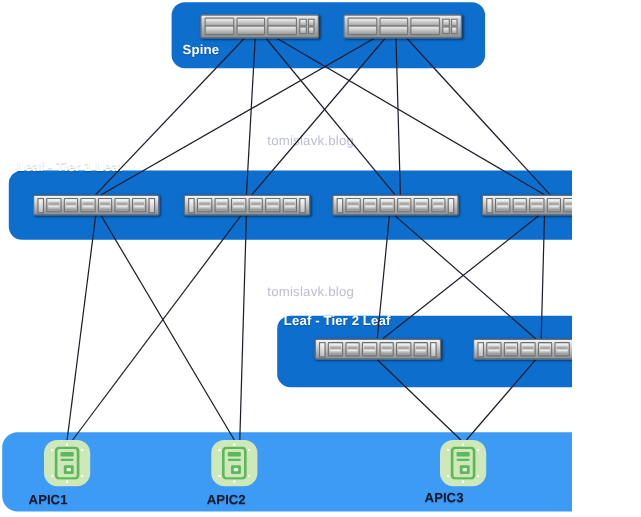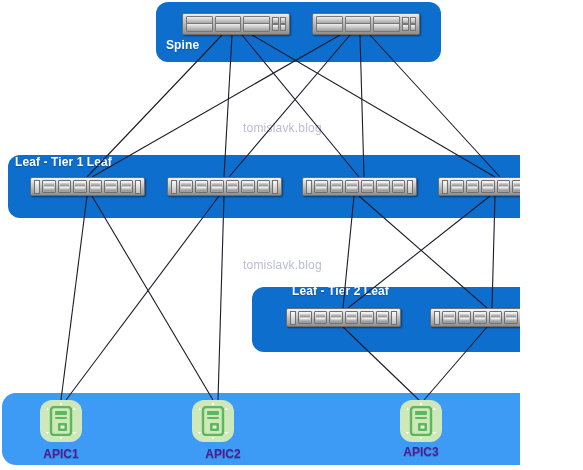--- a/index.html
+++ b/index.html
@@ -145,25 +145,24 @@
       radial-gradient(circle at 18% 22%, #ffffff 0 1px, transparent 1.2px),
       radial-gradient(circle at 82% 22%, #ffffff 0 1px, transparent 1.2px),
       radial-gradient(circle at 18% 78%, #ffffff 0 1px, transparent 1.2px),
       radial-gradient(circle at 82% 78%, #ffffff 0 1px, transparent 1.2px),
       radial-gradient(circle at 50% 10%, #ffffff 0 1px, transparent 1.2px),
       radial-gradient(circle at 50% 90%, #ffffff 0 1px, transparent 1.2px);
   }
   .apic svg { position: relative; display: block; }
   .apic-label {
     position: absolute;
-    color: #4c1d95;
+    color: #0f172a;
     font-weight: bold;
     font-size: 12px;
     white-space: nowrap;
-    text-align: center;
     text-shadow: 0 1px 1px rgba(0,0,0,.22);
   }
 
   
   .watermark {
     position: absolute;
     color: #b9bdd6;
     font-size: 12px;
     letter-spacing: .2px;
     white-space: nowrap;
@@ -173,22 +172,22 @@
 <body>
 
 <div id="stage">
 
   <div class="zone zone-spine" style="left: 156px; top: 2px; width: 285px; height: 60px;"></div>
   <div class="zone zone-tier1" style="left: 8px; top: 155px; width: 567px; height: 63px;"></div>
   <div class="zone zone-tier2" style="left: 252px; top: 287px; width: 320px; height: 65px;"></div>
   <div class="zone zone-apic" style="left: 2px; top: 393px; width: 579px; height: 72px;"></div>
 
   <div class="zone-label" style="left: 166px; top: 38px;">Spine</div>
-  <div class="zone-label" style="left: 15px; top: 155px;">Leaf - Tier 1 Leaf</div>
-  <div class="zone-label" style="left: 258px; top: 284px; margin-left: 34px;">Leaf - Tier 2 Leaf</div>
+  <div class="zone-label" style="left: 15px; top: 144px;">Leaf - Tier 1 Leaf</div>
+  <div class="zone-label" style="left: 258px; top: 284px;">Leaf - Tier 2 Leaf</div>
 
   <div class="watermark" style="left: 243px; top: 121px;">tomislavk.blog</div>
   <div class="watermark" style="left: 243px; top: 258px;">tomislavk.blog</div>
 
   <svg id="links" viewBox="0 0 583 470">
       <line x1="222" y1="35" x2="87" y2="177" stroke="#1b1b2b"></line>
       <line x1="232" y1="35" x2="224" y2="177" stroke="#1b1b2b"></line>
       <line x1="242" y1="35" x2="359" y2="177" stroke="#1b1b2b"></line>
       <line x1="252" y1="35" x2="495" y2="177" stroke="#1b1b2b"></line>
       <line x1="340" y1="35" x2="92" y2="177" stroke="#1b1b2b"></line>

